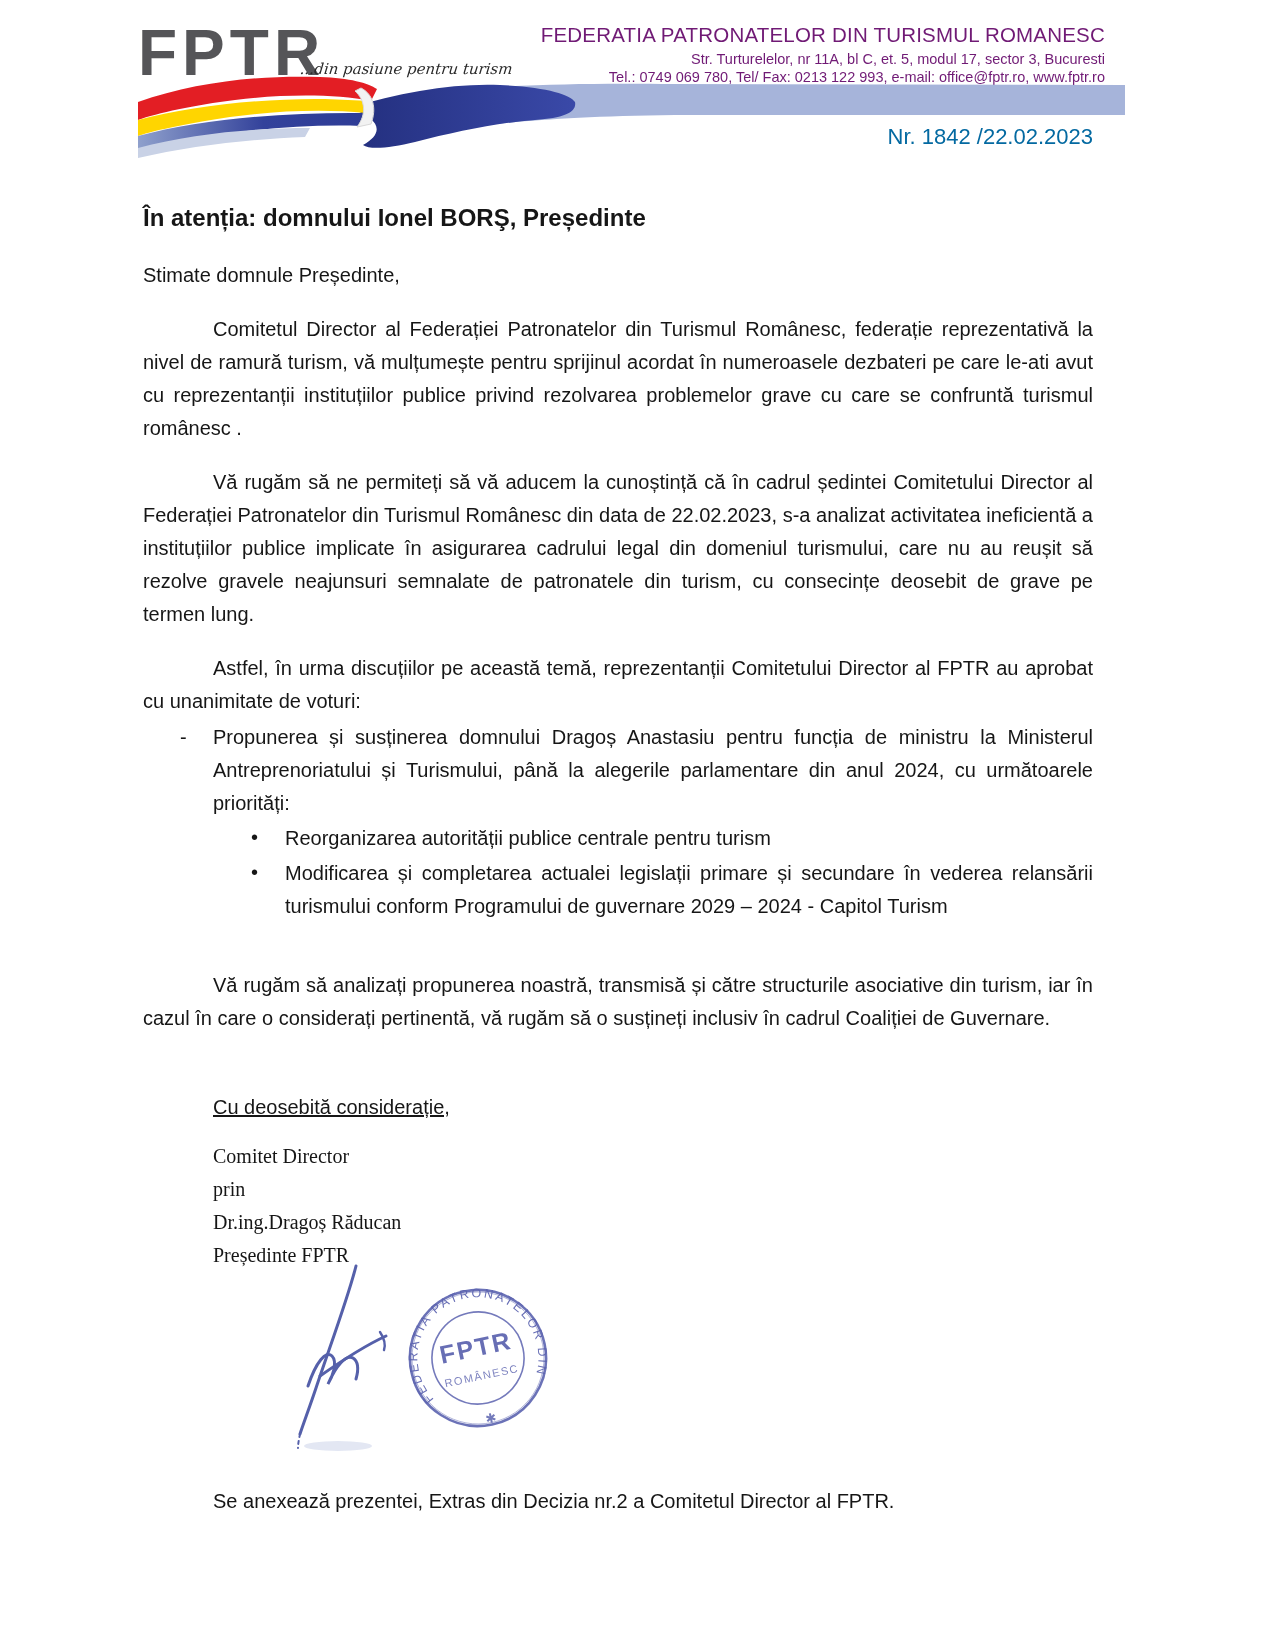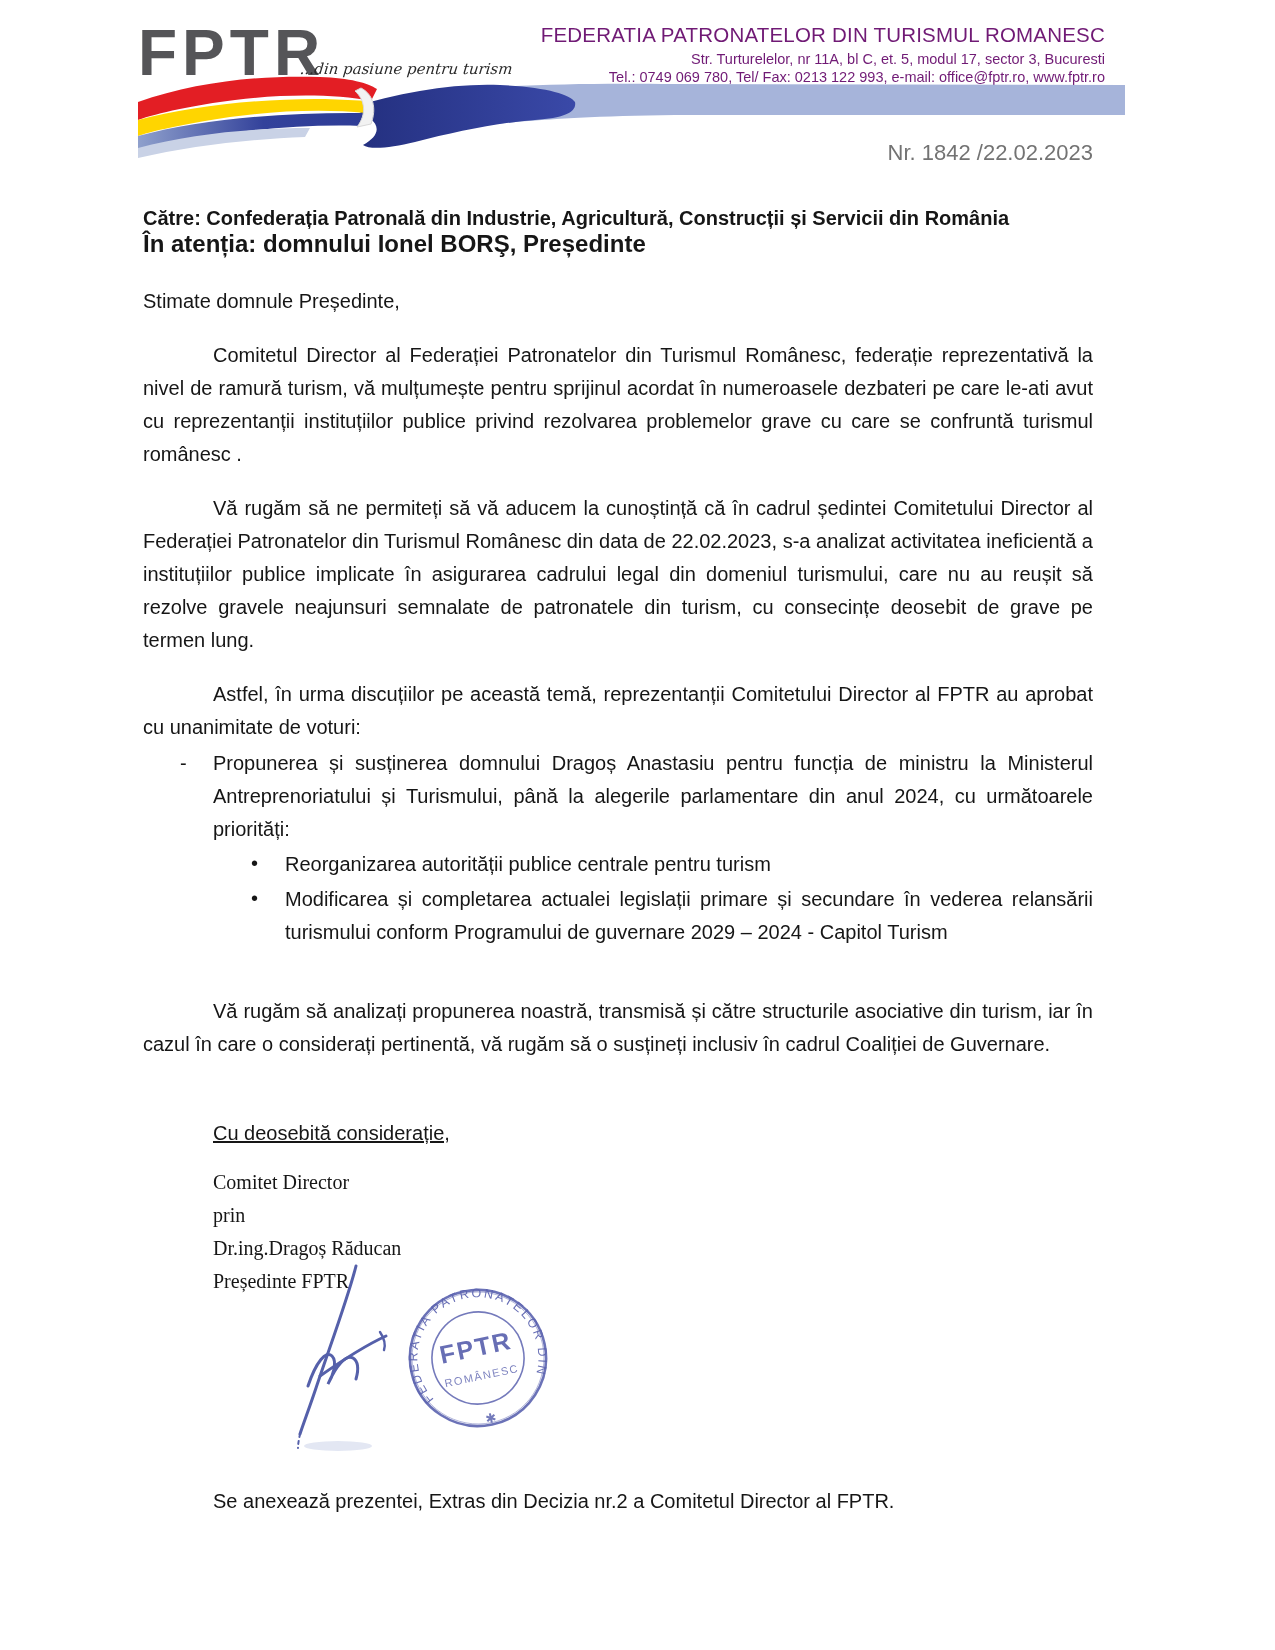--- a/index.html
+++ b/index.html
@@ -29,22 +29,22 @@
     position:absolute; right:170px; top:22px;
     text-align:right; color:#701a75; line-height:1.25;
   }
   .org-name { font-size:20.5px; letter-spacing:0.2px; margin-bottom:2px; }
   .org-address { font-size:14.5px; }
   .org-contact { font-size:14.5px; }
 
   .ribbon-svg { position:absolute; left:135px; top:68px; }
 
   .doc-number {
-    position:absolute; top:140px; right:182px;
-    font-size:22px; color:#737373;
+    position:absolute; top:124px; right:182px;
+    font-size:22px; color:#0369a1;
   }
 
   
   .body-col {
     position:absolute; left:143px; top:205px; width:950px;
     font-size:20px; line-height:33px;
   }
   .addr-to   { font-weight:bold; font-size:20px; line-height:26px; }
   .addr-att  { font-weight:bold; font-size:24px; line-height:26px; }
   .salutation{ margin-top:28px; }
@@ -109,21 +109,20 @@
     <path d="M3,52 C55,38 130,30 190,31 L236,33 L231,45 C180,40 120,44 70,53 C40,58 14,64 3,68 Z" fill="#ffd500"></path>
     <path d="M3,68 C66,51 150,44 231,45 L226,58 C170,56 100,62 50,73 C28,78 10,80 3,80 Z" fill="url(#blueStripe)"></path>
     <path d="M3,80 C55,66 115,60 175,60 L170,69 C115,71 55,78 3,90 Z" fill="#c9d2e6"></path>
 
     <path d="M226,20 C238,26 242,40 236,56 L222,59 C232,46 230,32 220,23 Z" fill="#f2f2f2" stroke="#d8d8d8" stroke-width="1"></path>
   </svg>
 
   <div class="doc-number">Nr. 1842 /22.02.2023</div>
 
   <div class="body-col">
-    <div class="addr-to">Către: Confederația Patronală din Industrie, Agricultură, Construcții și Servicii din România</div>
     <div class="addr-att">În atenția: domnului Ionel BORŞ, Președinte</div>
 
     <div class="salutation">Stimate domnule Președinte,</div>
 
     <p class="para">Comitetul Director al Federației Patronatelor din Turismul Românesc, federație reprezentativă la nivel de ramură turism, vă mulțumește pentru sprijinul acordat în numeroasele dezbateri pe care le-ati avut cu reprezentanții instituțiilor publice privind rezolvarea problemelor grave cu care se confruntă turismul românesc .</p>
     <p class="para">Vă rugăm să ne permiteți să vă aducem la cunoștință că în cadrul ședintei Comitetului Director al Federației Patronatelor din Turismul Românesc din data de 22.02.2023, s-a analizat activitatea ineficientă a instituțiilor publice implicate în asigurarea cadrului legal din domeniul turismului, care nu au reușit să rezolve gravele neajunsuri semnalate de patronatele din turism, cu consecințe deosebit de grave pe termen lung.</p>
     <p class="para">Astfel, în urma discuțiilor pe această temă, reprezentanții Comitetului Director al FPTR au aprobat cu unanimitate de voturi:</p>
 
     <div class="dash-item">
       <span class="marker">-</span>

